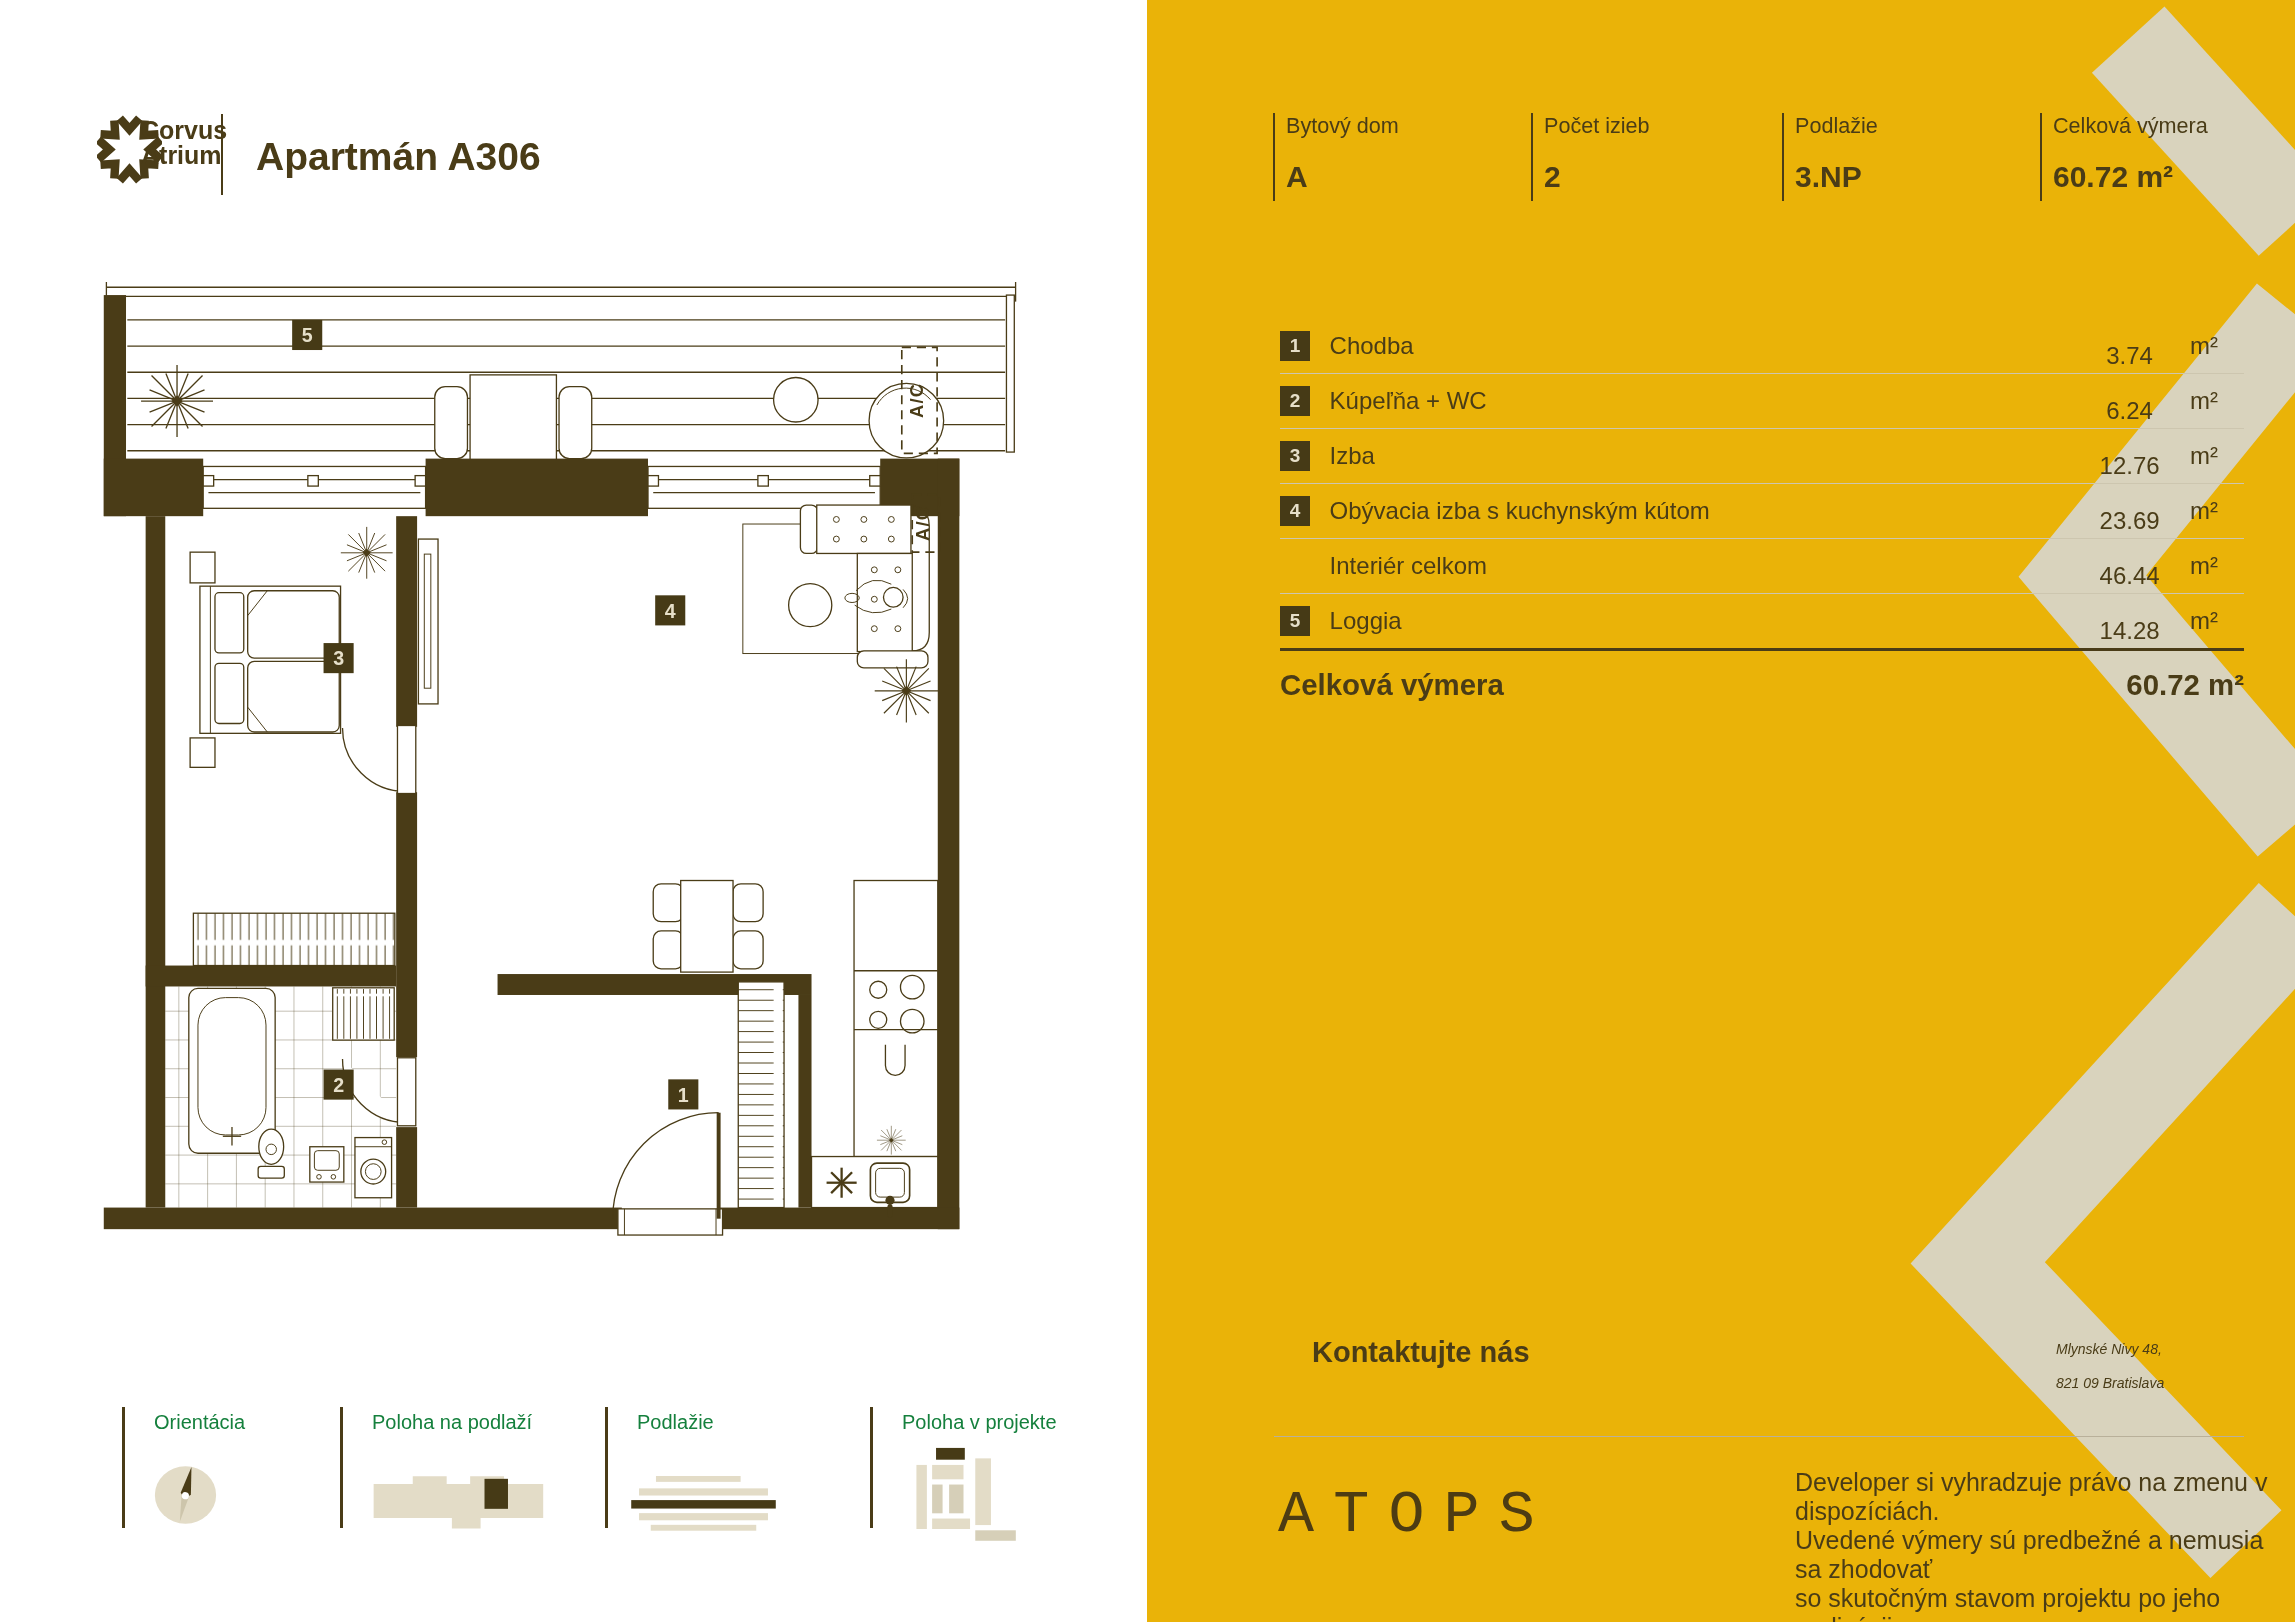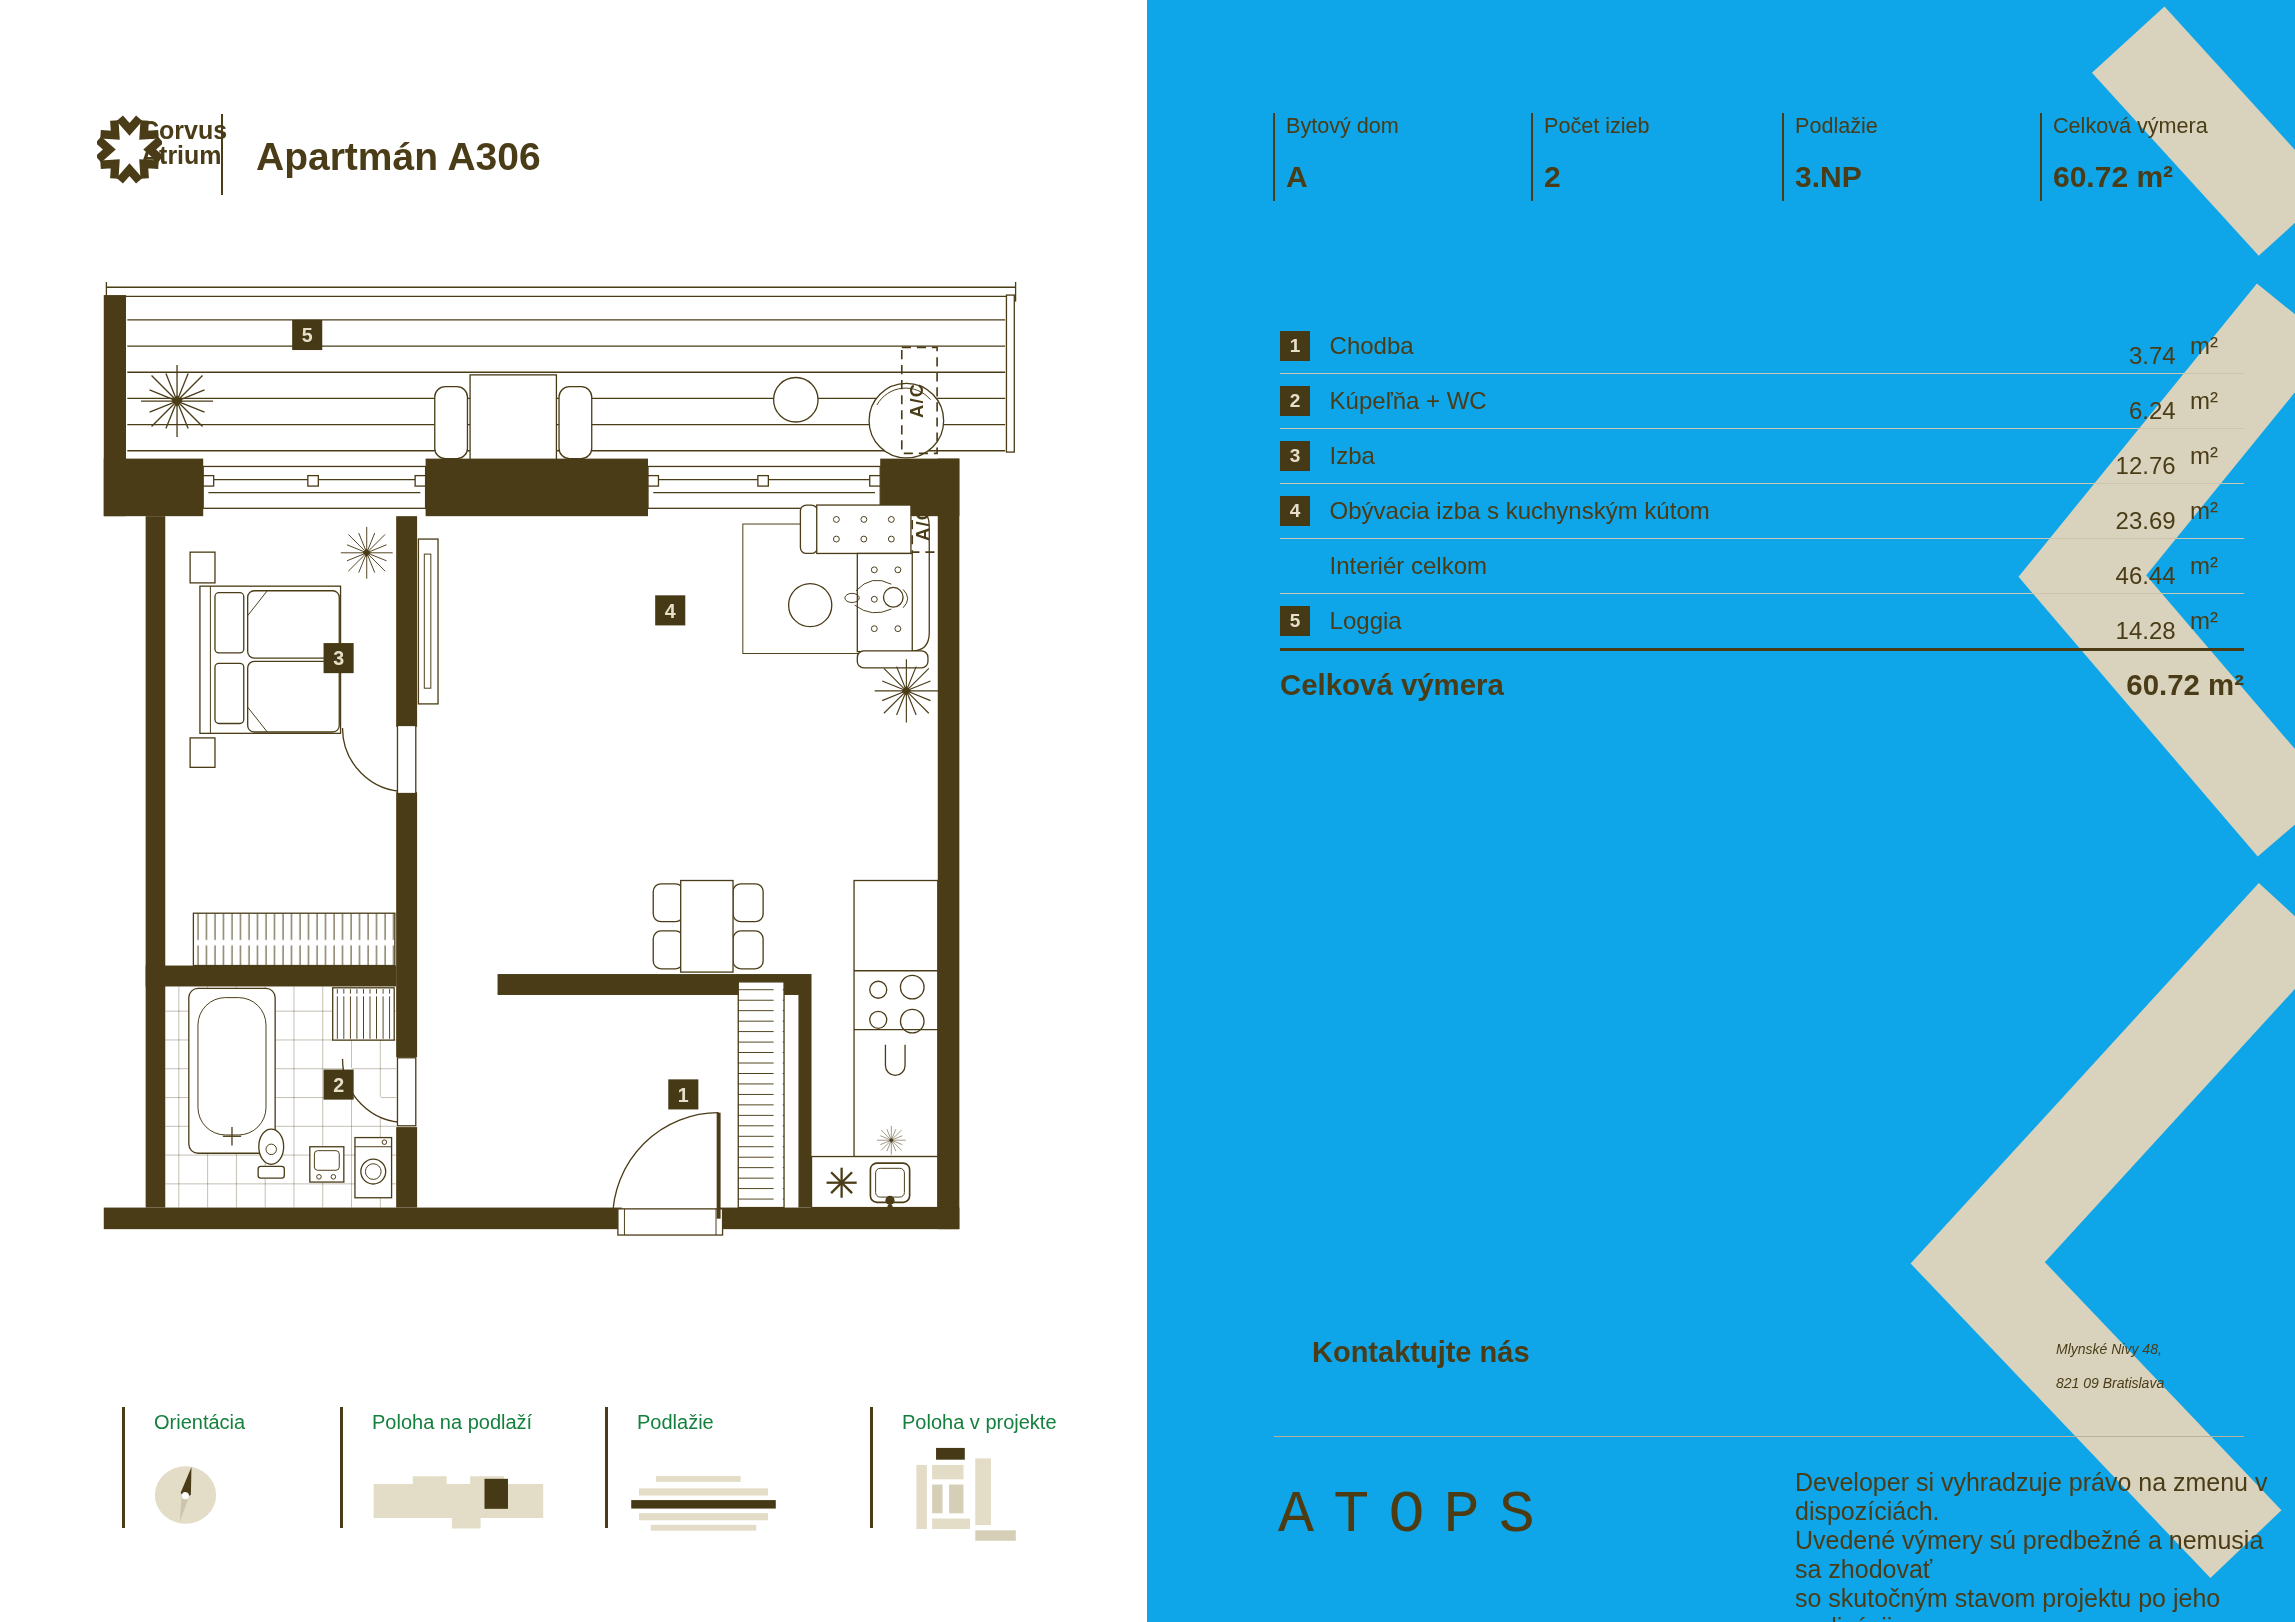--- a/index.html
+++ b/index.html
@@ -27,34 +27,34 @@
             font-family:"Liberation Sans",sans-serif;}
   .ac-tx{fill:#4a3c17;font-size:28px;font-weight:bold;letter-spacing:2px;text-anchor:middle;
          font-family:"Liberation Sans",sans-serif;}
 
   
   .fsep{position:absolute;width:2.6px;height:121px;background:#4a3c17;top:1407px;}
   .flabel{position:absolute;top:1411px;font-size:20px;color:#15803d;}
   .ficon{position:absolute;}
 
   
-  .panel{position:absolute;left:1147px;top:0;width:1148px;height:1623px;background:#0ea5e9;overflow:hidden;}
+  .panel{position:absolute;left:1147px;top:0;width:1148px;height:1623px;background:#eab308;overflow:hidden;}
   .wm{position:absolute;left:0;top:0;}
   .stat{position:absolute;top:113px;height:88px;border-left:2.6px solid #4a3c17;padding-left:11px;}
   .stat .sl{font-size:21.6px;margin-top:0;}
   .stat .sv{font-size:30px;font-weight:bold;margin-top:21px;}
 
   .rooms{position:absolute;left:133px;top:319px;width:964px;}
   .room-row{display:flex;align-items:center;height:54px;border-top:1.3px solid #cdc6af;}
   .room-row:first-child{border-top:none;}
   .badge{width:30px;height:30px;background:#463a16;color:#e6dfc9;font-size:19px;font-weight:bold;
          display:flex;align-items:center;justify-content:center;margin-right:19.6px;flex:none;}
   .room-row.sub .badge{visibility:hidden;}
   .rlabel{font-size:24px;}
-  .rnum{margin-left:auto;font-size:24px;min-width:92px;text-align:right;margin-top:19px;}
+  .rnum{margin-left:auto;font-size:24px;min-width:92px;text-align:center;margin-top:19px;}
   .runit{font-size:24px;width:54px;text-align:left;margin-left:14.4px;}
   .total-rule{height:3.3px;background:#4a3c17;}
   .total-row{display:flex;align-items:center;height:67px;font-size:29.4px;font-weight:bold;}
   .total-row .tval{margin-left:auto;}
 
   .contact-heading{position:absolute;left:133px;top:1336px;font-size:29px;font-weight:bold;margin-left:32px;}
   .contact-col1{position:absolute;left:648px;top:1332px;font-size:21.6px;line-height:34px;}
   .contact-col2{position:absolute;left:909px;top:1332px;font-size:14px;line-height:34px;font-style:italic;}
   .panel-divider{position:absolute;left:127px;top:1436px;width:970px;height:1.3px;background:#b9b09a;}
   .atops{position:absolute;left:131px;top:1462px;font-family:Liberation Mono, monospace;

